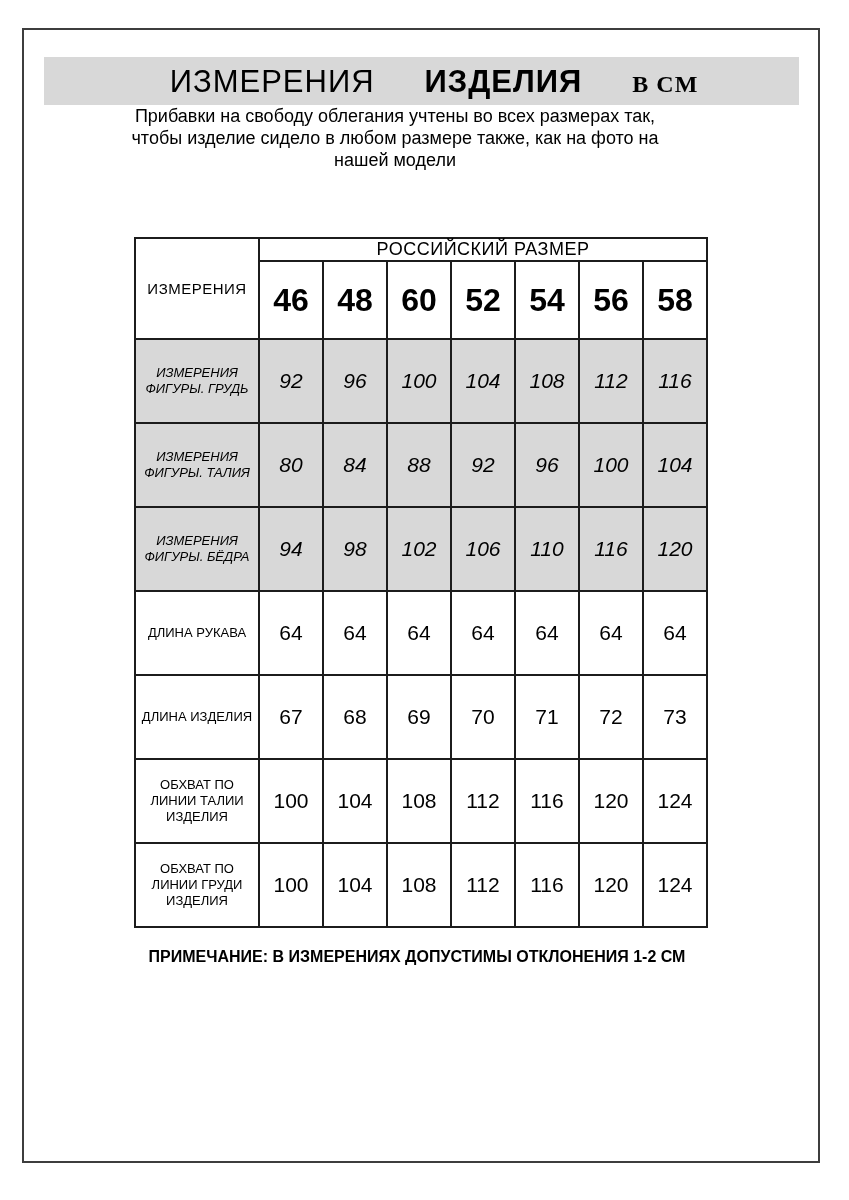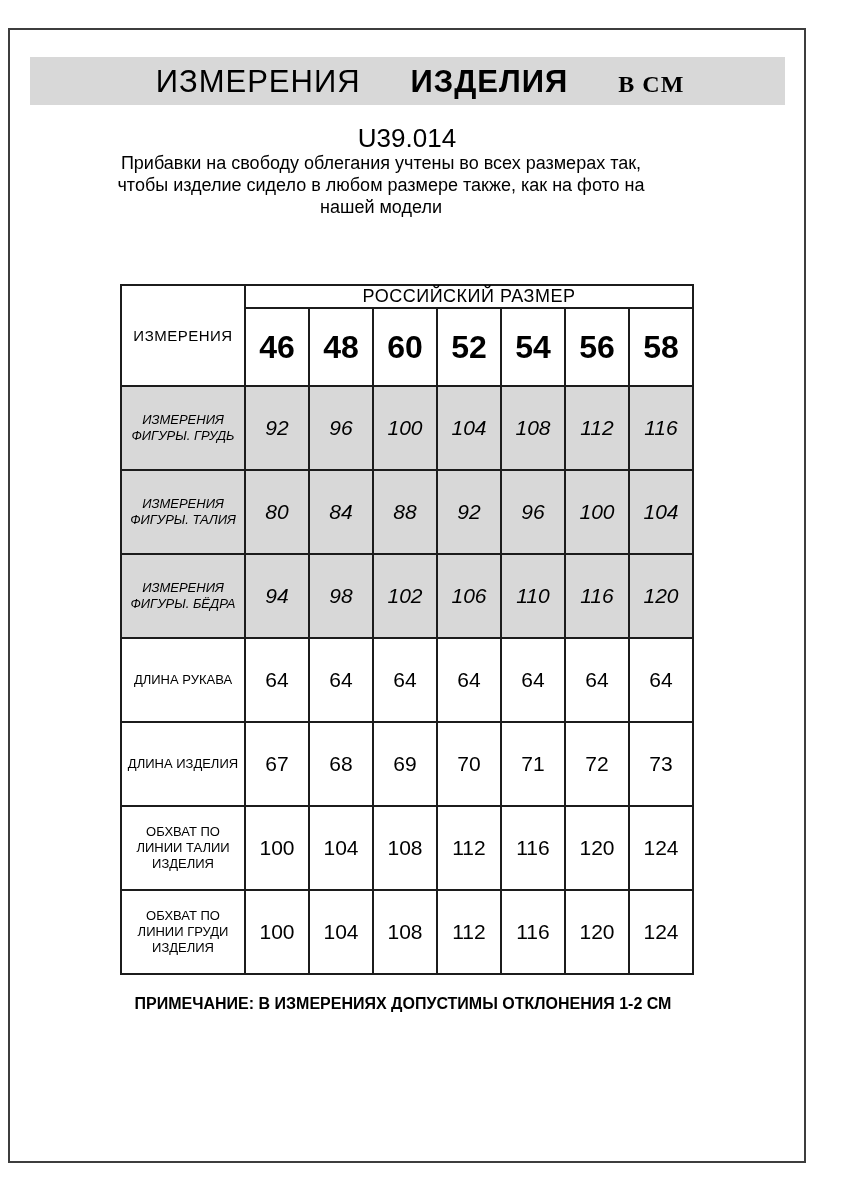--- a/index.html
+++ b/index.html
@@ -6,21 +6,21 @@
   html, body {
     margin: 0; padding: 0;
     background: #ffffff;
     width: 849px; height: 1200px;
     font-family: "Liberation Sans", sans-serif;
     color: #000;
     position: relative;
   }
   .frame {
     position: absolute;
-    left: 8px; top: 28px;
+    left: 22px; top: 28px;
     width: 798px; height: 1135px;
     border: 2px solid #3d3d3d;
     background: #fff;
   }
   .title-bar {
     margin: 27px auto 0;
     width: 755px; height: 48px;
     background: var(--shaded, #d8d8d8);
     display: flex;
     align-items: baseline;
@@ -90,21 +90,20 @@
 <body>
 
 <div class="frame">
 
   <div class="title-bar">
     <span class="title-regular">ИЗМЕРЕНИЯ</span>
     <span class="title-bold">ИЗДЕЛИЯ</span>
     <span class="title-units">В СМ</span>
   </div>
 
-  <div class="model-code">U39.014</div>
 
   <div class="description">Прибавки на свободу облегания учтены во всех размерах так,
 чтобы изделие сидело в любом размере также, как на фото на
 нашей модели</div>
 
   <table class="size-table">
     <colgroup>
       <col class="label-col">
       <col class="data-col">
         <col class="data-col">

